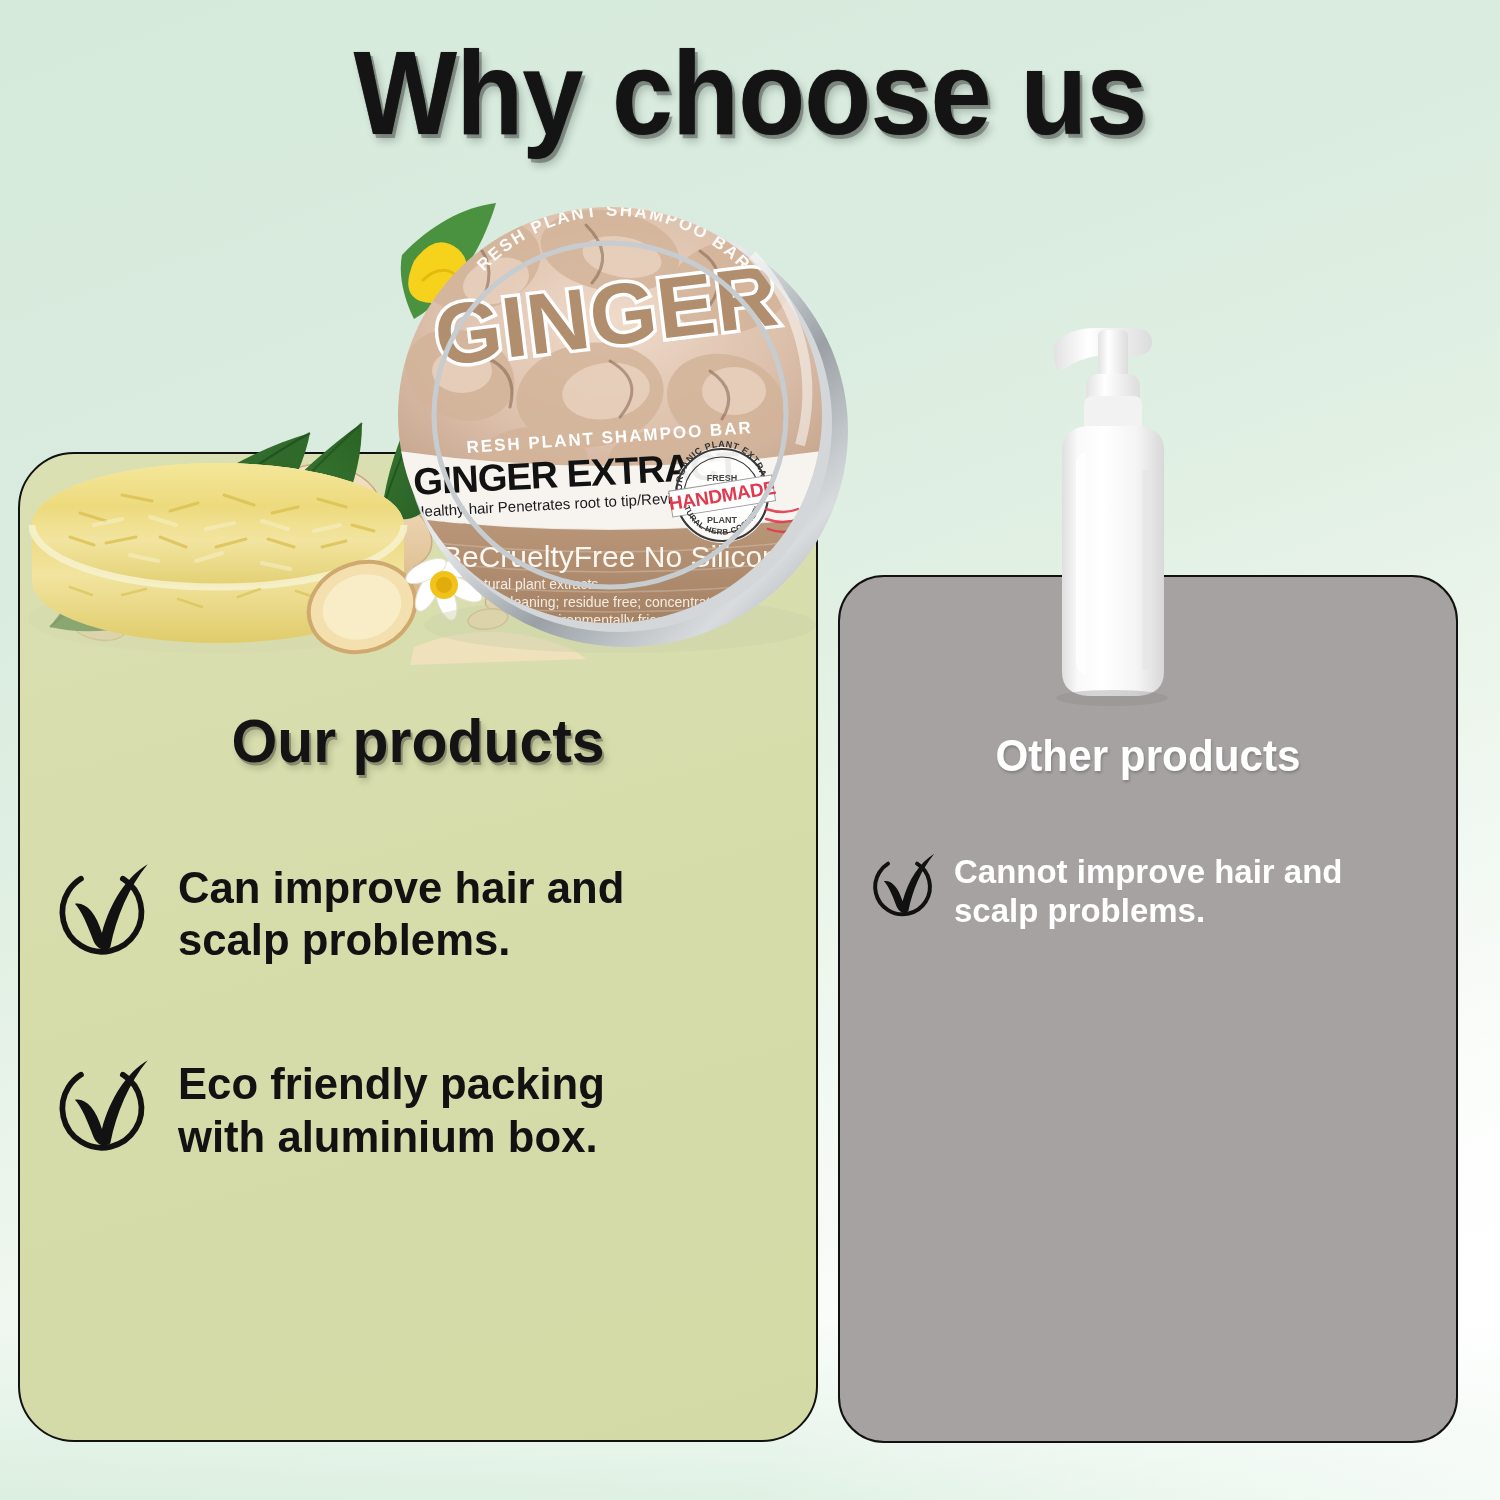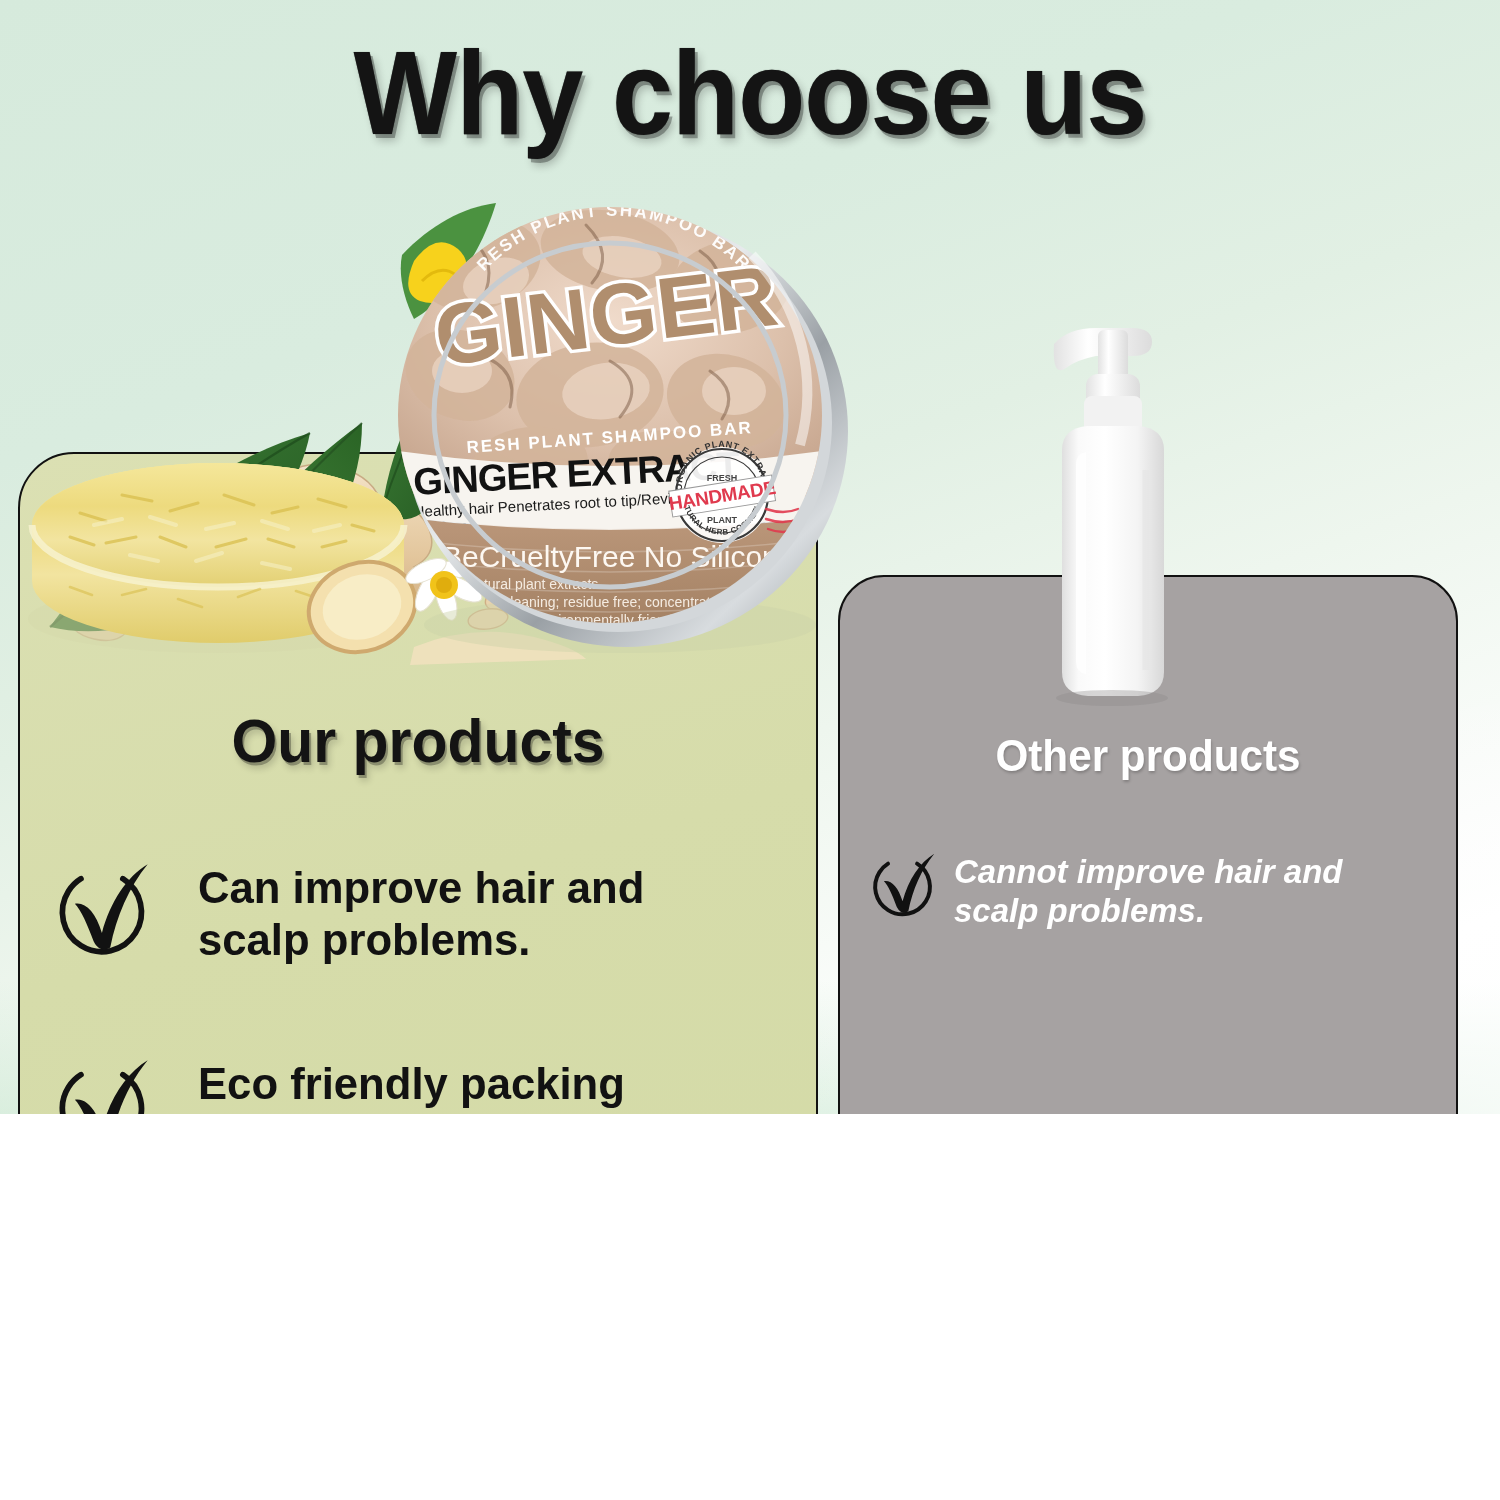--- a/index.html
+++ b/index.html
@@ -2,21 +2,21 @@
 <html><head>
 <meta charset="utf-8">
 <style>
   html,body{margin:0;padding:0;}
   body{
     width:1500px;height:1500px;overflow:hidden;
     font-family:"Liberation Sans", sans-serif;
     background:#ffffff;
   }
   #stage{
-    position:relative;width:1500px;height:1114px;overflow:hidden;
+    position:relative;width:1500px;height:1500px;overflow:hidden;
     background:
       linear-gradient(160deg,
         #d6eadc 0%,
         #d9ecdf 28%,
         #e2f0e4 46%,
         #eef6ee 62%,
         #f9fcf9 78%,
         #ffffff 88%,
         #fdfefd 100%);
   }
@@ -80,23 +80,23 @@
     text-shadow:1px 2px 3px rgba(0,0,0,.22);
     z-index:6;
   }
 
   
   .bullets{position:absolute;z-index:6;}
   #bullets-ours{left:52px;top:862px;width:740px;}
   #bullets-other{left:868px;top:852px;width:580px;}
 
   .bullet{display:flex;align-items:flex-start;}
-  #bullets-ours .bullet{margin-bottom:92px;gap:20px;}
+  #bullets-ours .bullet{margin-bottom:92px;}
   #bullets-ours .bullet:last-child{margin-bottom:16px;}
-  #bullets-other .bullet{margin-bottom:104px;font-style:italic;}
+  #bullets-other .bullet{margin-bottom:104px;}
   #bullets-other .bullet:last-child{margin-bottom:0;}
 
   .tick{flex:0 0 auto;display:block;}
   #bullets-ours .tick{width:104px;height:104px;margin-right:22px;margin-top:-6px;}
   #bullets-other .tick{width:72px;height:72px;margin-right:14px;margin-top:-4px;}
 
   .btext{
     font-weight:700;line-height:1.16;
     font-family:"Liberation Sans", sans-serif;
     white-space:pre-line;

